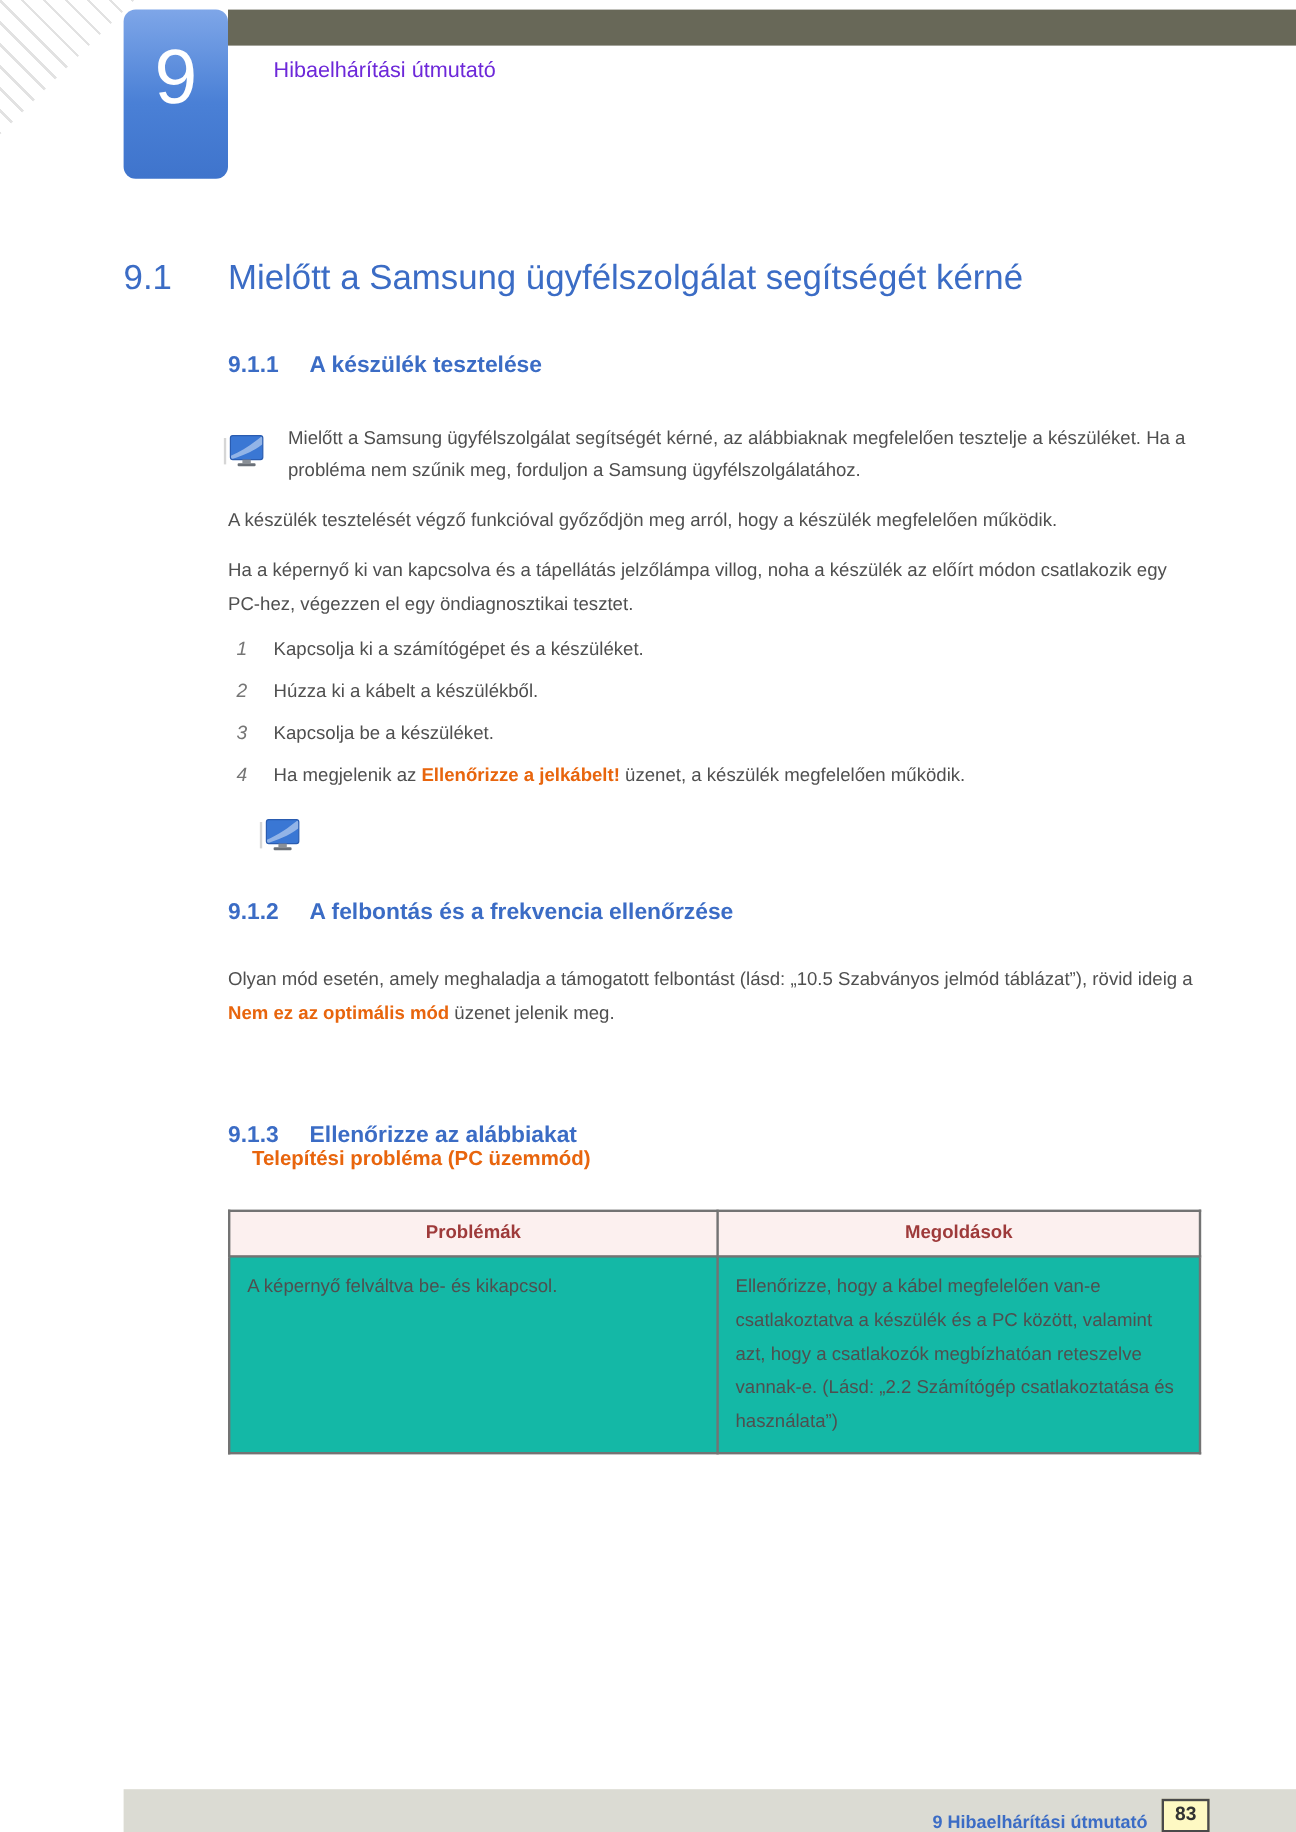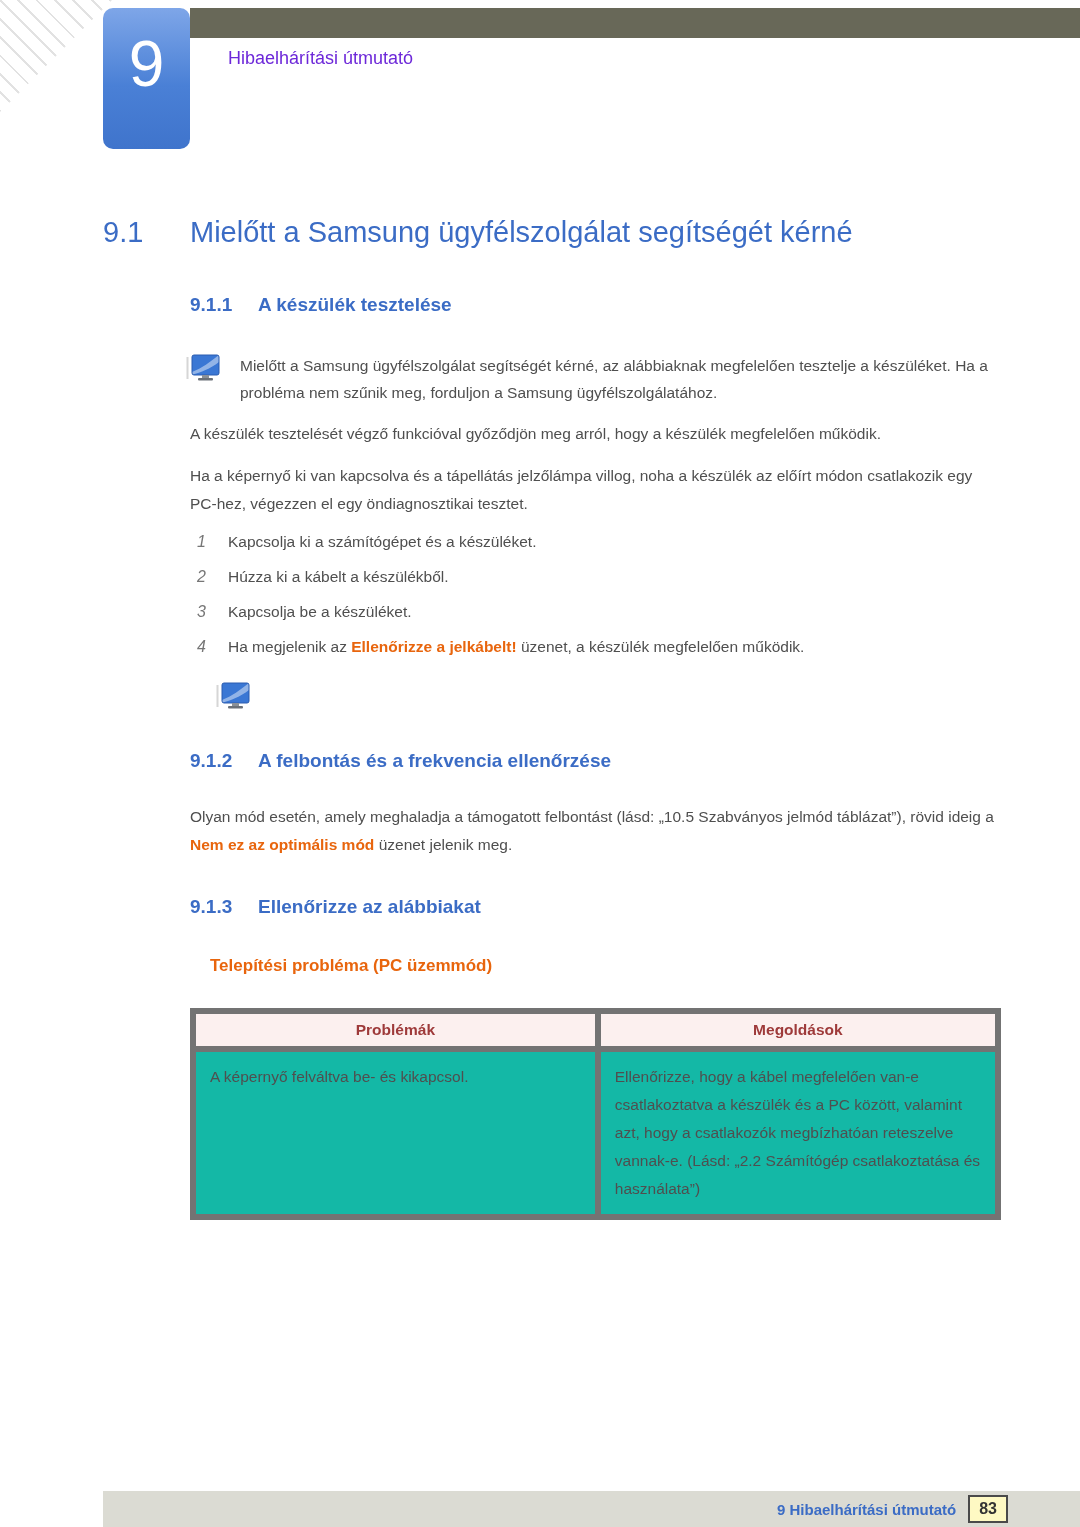--- a/index.html
+++ b/index.html
@@ -43,24 +43,24 @@
   }
   .h1 .num { width:87px; flex:0 0 87px; }
 
   .h2 {
     position:absolute; left:190px; display:flex;
     font-size:19px; font-weight:bold; color:#3b6cc5;
   }
   .h2 .num { width:68px; flex:0 0 68px; }
   .h2.s911 { top:294px; }
   .h2.s912 { top:750px; }
-  .h2.s913 { top:896px; }
+  .h2.s913 { top:936px; }
 
   .note {
-    position:absolute; display:flex; gap:18px; align-items:flex-start;
+    position:absolute; display:flex; gap:18px; align-items:center;
     font-size:15.5px; line-height:27px; color:#4f4f4f;
   }
   .note.note1 { left:186px; top:352px; width:840px; }
   .note.note2 { left:216px; top:680px; width:800px; }
   .note .icon-wrap { flex:0 0 36px; padding-top:2px; }
 
   .para { position:absolute; left:190px; font-size:15.5px; line-height:28px; color:#4f4f4f; }
   .para.p1 { top:420px; width:810px; }
   .para.p2 { top:462px; width:790px; }
   .para.p912 { top:803px; width:830px; }
@@ -78,35 +78,35 @@
 
   .sub-orange {
     position:absolute; left:190px; top:956px;
     font-size:17px; font-weight:bold; color:#e8650d;margin-left:20px;
   }
 
   table.problem-table {
     position:absolute; left:190px; top:1008px; width:811px;
     border-collapse:collapse; font-size:15.5px;
   }
-  .problem-table th, .problem-table td { border:6px solid #737373; }
+  .problem-table th, .problem-table td { border:2px solid #737373; }
   .problem-table th {
     background:#fcf0ef; color:#9e3a3a; font-weight:bold;
     height:38px; text-align:center; font-size:15.5px;
   }
   .problem-table td {
     vertical-align:top; padding:11px 14px; line-height:28px;
     color:#4f4f4f; background:#14b8a6;margin-top:26px;
   }
   .problem-table .col-problems { width:408px; }
   .problem-table .col-solutions { width:403px; }
 
   .footer {
     position:absolute; left:103px; top:1491px; right:0; height:36px;
-    background:#dbdbd3; display:flex; align-items:center;
+    background:#dbdbd3; display:flex; align-items:flex-end;
     justify-content:flex-end; padding-right:72px; gap:12px;
   }
   .footer-label { color:#3b6cc5; font-weight:bold; font-size:15px; }
   .page-box {
     background:#fef9c3; border:2px solid #4a4a4a; color:#333333;
     font-weight:bold; font-size:16px; padding:1px 9px; line-height:22px;
   }
 </style>
 </head>
 <body>

